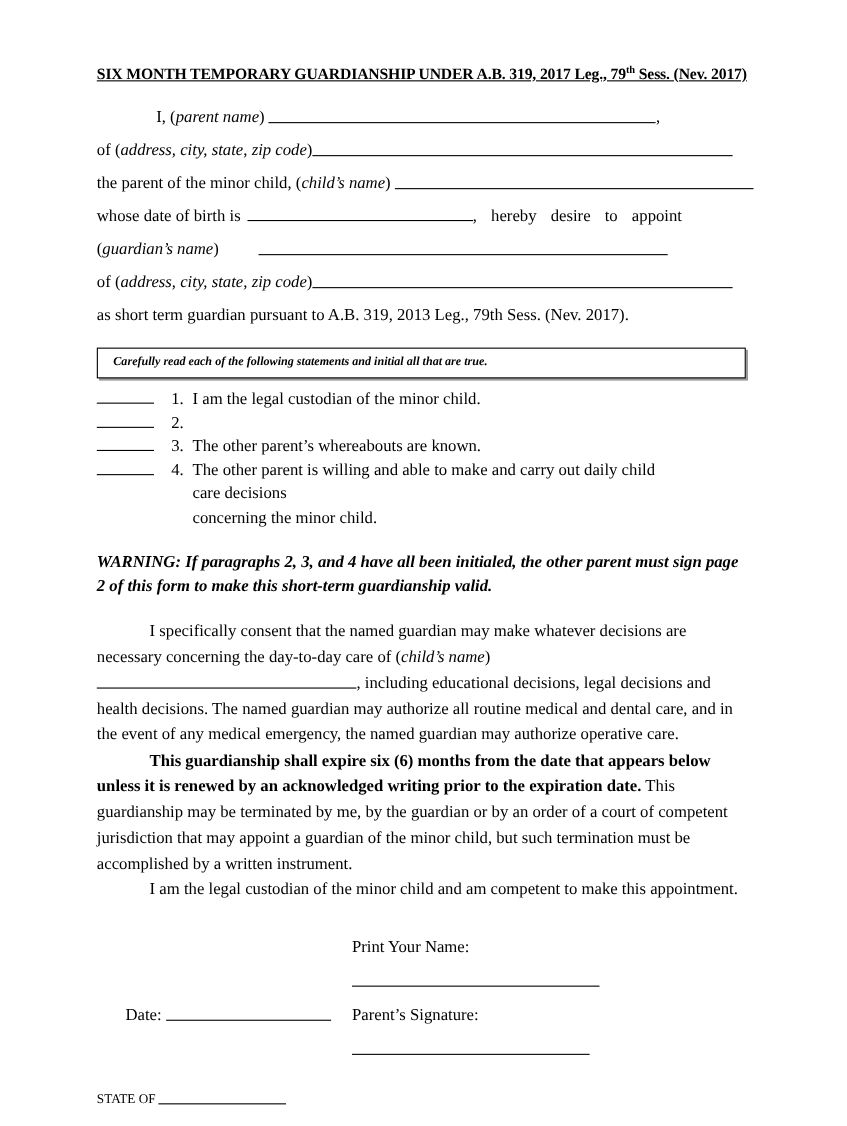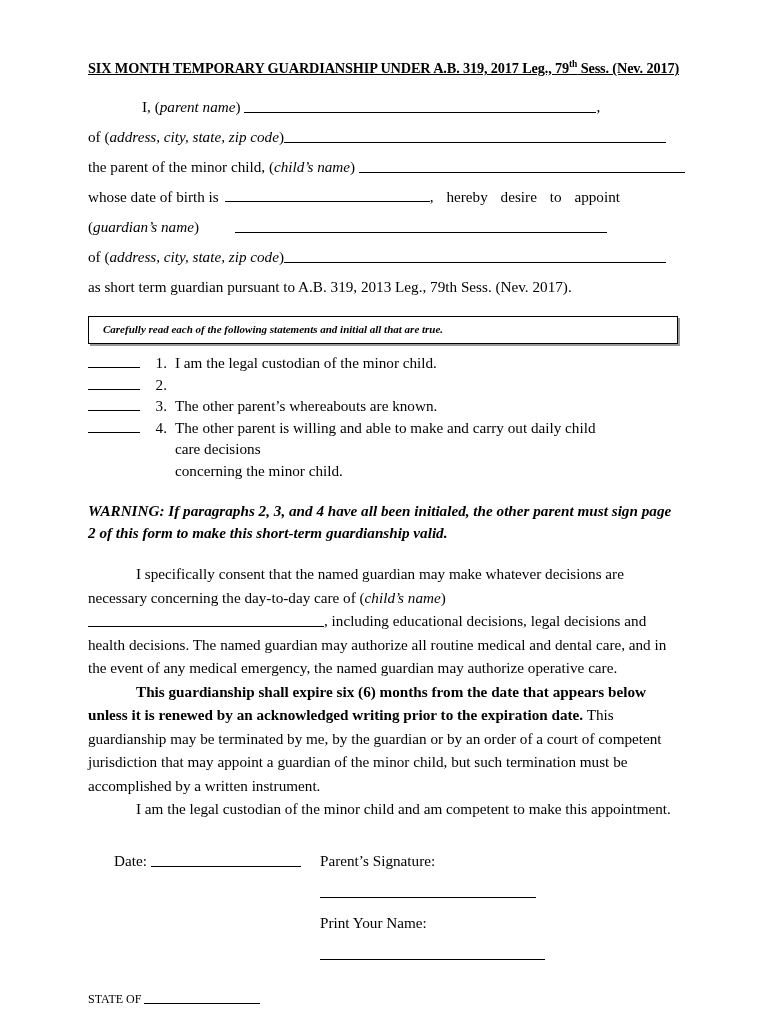--- a/index.html
+++ b/index.html
@@ -205,26 +205,26 @@
   <p class="warning">WARNING: If paragraphs 2, 3, and 4 have all been initialed, the other parent must sign page 2 of this form to make this short-term guardianship valid.</p>
 
   <p class="para"><span class="first-indent"></span><span>I specifically consent that the named guardian may make whatever decisions are necessary concerning the day-to-day care of (</span><span class="ital">child’s name</span><span>)</span><span class="blank thin" style="width:236px"></span><span>, including educational decisions, legal decisions and health decisions.  The named guardian may authorize all routine medical and dental care, and in the event of any medical emergency, the named guardian may authorize operative care.</span></p>
 
   <p class="para" style="margin-top:0"><span class="first-indent"></span><b>This guardianship shall expire six (6) months from the date that appears below unless it is renewed by an acknowledged writing prior to the expiration date.</b><span>  This guardianship may be terminated by me, by the guardian or by an order of a court of competent jurisdiction that may appoint a guardian of the minor child, but such termination must be accomplished by a written instrument.</span></p>
 
   <p class="para" style="margin-top:0"><span class="first-indent"></span><span>I am the legal custodian of the minor child and am competent to make this appointment.</span></p>
 
   <div class="sig-block">
     <div class="sig-row">
+      <div class="sig-left"></div>
+      <div class="sig-right"><span>Print Your Name:</span> <span class="blank" style="width:225px"></span></div>
+    </div>
+    <div class="sig-row">
       <div class="sig-left"><span>Date:</span> <span class="blank" style="width:150px"></span></div>
       <div class="sig-right"><span>Parent’s Signature:</span> <span class="blank" style="width:216px"></span></div>
-    </div>
-    <div class="sig-row">
-      <div class="sig-left"></div>
-      <div class="sig-right"><span>Print Your Name:</span> <span class="blank" style="width:225px"></span></div>
     </div>
   </div>
 
   <div class="notary">
     <div><span>STATE OF</span> <span class="blank" style="width:116px"></span></div>
     <div class="sp">This instrument was acknowledged before me on</div>
 
   </div>
 
 </div>

